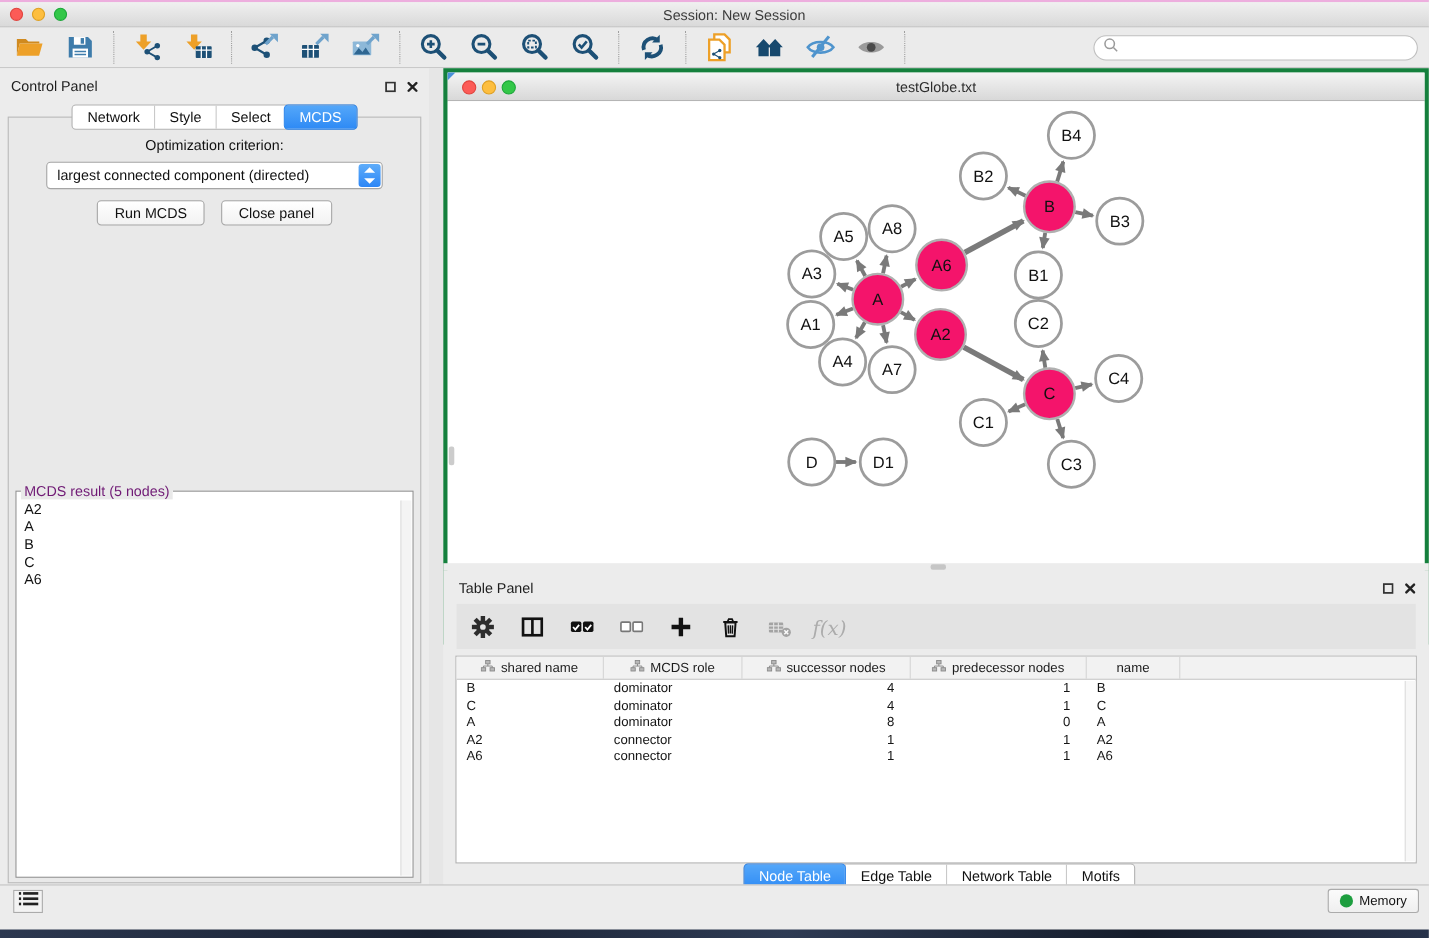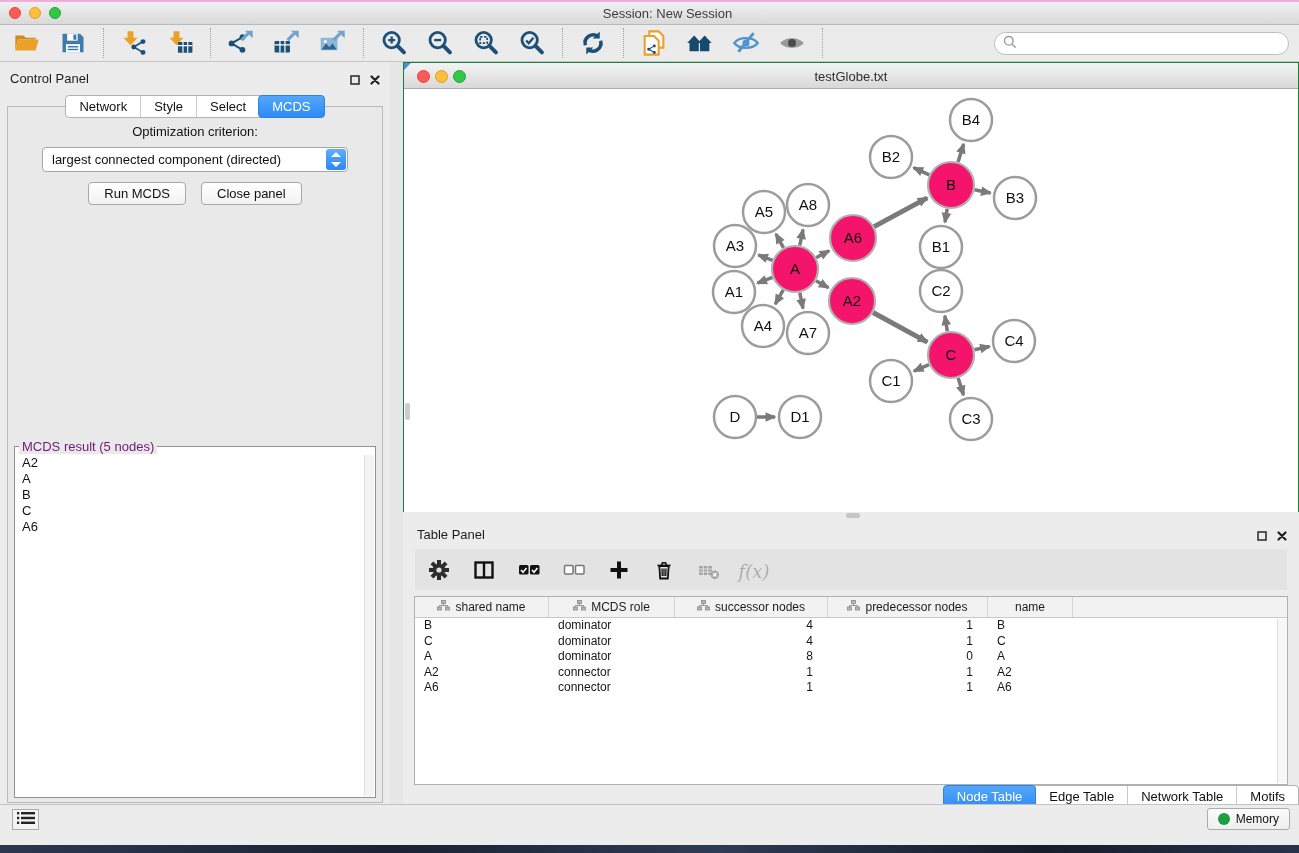--- a/index.html
+++ b/index.html
@@ -103,21 +103,21 @@
   #mcds-scroll { position:absolute; top:1px; bottom:1px; right:1px; width:10px; background:#f4f4f4; border-left:1px solid #ddd; }
 
   
   #v-splitter { left:390px; top:62px; width:13px; height:754px; background:#e6e6e6; }
   #h-splitter { left:403px; top:512px; width:896px; height:7px; background:#ececec; }
   #h-thumb { position:absolute; left:443px; top:1px; width:14px; height:5px; background:#c6c6c6; border-radius:2px; }
 
   
   #net-frame {
     left:403px; top:62px; width:896px; height:524px;
-    border:1px solid #15803d; background:#fff;
+    border:4px solid #15803d; background:#fff;
   }
   #net-titlebar {
     position:absolute; left:0; top:0; right:0; height:26px;
     background:linear-gradient(#f4f4f4,#d8d8d8); border-bottom:1px solid #adadad;
   }
   #net-titlebar .lights { left:13px; top:7px; gap:5px; }
   #net-titlebar .light { width:13px; height:13px; }
   #net-titlebar .title { position:absolute; left:0; right:0; top:6px; text-align:center; font-size:13px; color:#2e2e2e; }
   #net-focus-corner {
     position:absolute; left:0; top:0; width:0; height:0;
@@ -146,21 +146,21 @@
   .hcell {
     display:flex; align-items:center; justify-content:center; gap:5px;
     font-size:12px; color:#1c1c1c; border-right:1px solid #d5d5d5; height:100%;
   }
   .hcell:last-child { border-right:none; }
   .trow { display:flex; height:15.6px; }
   .tcell { font-size:12px; color:#161616; line-height:15.6px; white-space:nowrap; overflow:hidden; }
   .tcell.left  { text-align:left;  padding-left:9px; }
   .tcell.right { text-align:right; padding-right:15px; }
   #nt-scroll { position:absolute; top:22px; bottom:1px; right:0; width:10px; background:#f7f7f7; border-left:1px solid #dcdcdc; }
-  #tp-tabs { position:absolute; left:6px; right:0; bottom:2px; height:25px; display:flex; justify-content:flex-end; }
+  #tp-tabs { position:absolute; left:6px; right:0; bottom:2px; height:25px; display:flex; justify-content:center; }
 
   
   #status-bar { left:0; top:804px; width:1299px; height:29px; background:#ececec; border-top:1px solid #c2c2c2; }
   #list-btn {
     position:absolute; left:12px; top:4px; width:27px; height:21px;
     background:#f3f3f3; border:1px solid #ababab; display:flex; align-items:center; justify-content:center;
   }
   #memory-btn {
     position:absolute; right:9px; top:3px; height:22px; padding:0 10px;
     background:linear-gradient(#fbfbfb,#efefef); border:1px solid #ababab; border-radius:3px;

